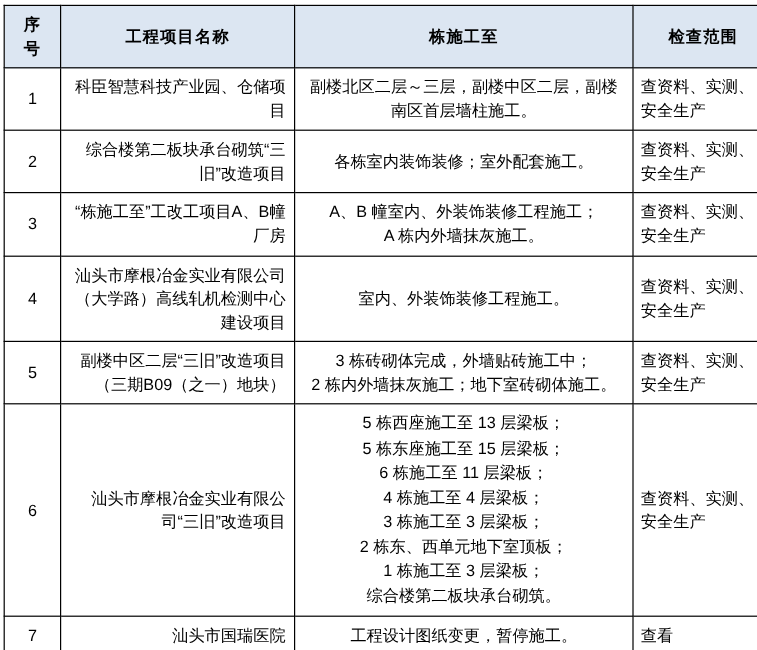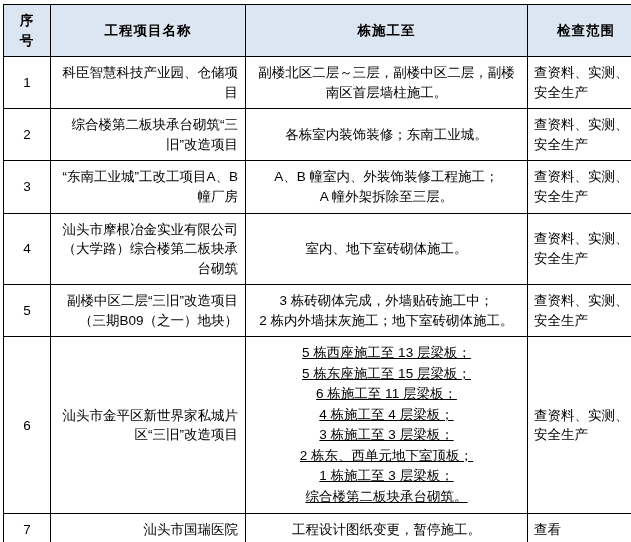--- a/index.html
+++ b/index.html
@@ -69,21 +69,20 @@
   }
   td.cell-scope {
     text-align: left;
     padding: 6px 6px;
   }
   .multiline {
     white-space: pre-line;
   }
   .row-tall .cell-progress {
     line-height: 1.52;
-    text-decoration: underline;
   }
 </style>
 </head>
 <body>
 
 <div class="table-wrap">
   <table class="progress-table">
     <thead>
       <tr>
         <th class="col-no multiline">序
@@ -96,46 +95,46 @@
     <tbody>
       <tr>
         <td class="cell-no">1</td>
         <td class="cell-name multiline">科臣智慧科技产业园、仓储项目</td>
         <td class="cell-progress multiline">副楼北区二层～三层，副楼中区二层，副楼南区首层墙柱施工。</td>
         <td class="cell-scope multiline">查资料、实测、安全生产</td>
       </tr>
       <tr>
         <td class="cell-no">2</td>
         <td class="cell-name multiline">综合楼第二板块承台砌筑“三旧”改造项目</td>
-        <td class="cell-progress multiline">各栋室内装饰装修；东南工业城。</td>
+        <td class="cell-progress multiline">各栋室内装饰装修；室外配套施工。</td>
         <td class="cell-scope multiline">查资料、实测、安全生产</td>
       </tr>
       <tr>
         <td class="cell-no">3</td>
-        <td class="cell-name multiline">“东南工业城”工改工项目A、B幢厂房</td>
+        <td class="cell-name multiline">“栋施工至”工改工项目A、B幢厂房</td>
         <td class="cell-progress multiline">A、B 幢室内、外装饰装修工程施工；
-A 幢外架拆除至三层。</td>
+A 栋内外墙抹灰施工。</td>
         <td class="cell-scope multiline">查资料、实测、安全生产</td>
       </tr>
       <tr>
         <td class="cell-no">4</td>
-        <td class="cell-name multiline">汕头市摩根冶金实业有限公司（大学路）综合楼第二板块承台砌筑</td>
-        <td class="cell-progress multiline">室内、地下室砖砌体施工。</td>
+        <td class="cell-name multiline">汕头市摩根冶金实业有限公司（大学路）高线轧机检测中心建设项目</td>
+        <td class="cell-progress multiline">室内、外装饰装修工程施工。</td>
         <td class="cell-scope multiline">查资料、实测、安全生产</td>
       </tr>
       <tr>
         <td class="cell-no">5</td>
         <td class="cell-name multiline">副楼中区二层“三旧”改造项目（三期B09（之一）地块）</td>
         <td class="cell-progress multiline">3 栋砖砌体完成，外墙贴砖施工中；
 2 栋内外墙抹灰施工；地下室砖砌体施工。</td>
         <td class="cell-scope multiline">查资料、实测、安全生产</td>
       </tr>
       <tr class="row-tall">
         <td class="cell-no">6</td>
-        <td class="cell-name multiline">汕头市金平区新世界家私城片区“三旧”改造项目</td>
+        <td class="cell-name multiline">汕头市摩根冶金实业有限公司“三旧”改造项目</td>
         <td class="cell-progress multiline">5 栋西座施工至 13 层梁板；
 5 栋东座施工至 15 层梁板；
 6 栋施工至 11 层梁板；
 4 栋施工至 4 层梁板；
 3 栋施工至 3 层梁板；
 2 栋东、西单元地下室顶板；
 1 栋施工至 3 层梁板；
 综合楼第二板块承台砌筑。</td>
         <td class="cell-scope multiline">查资料、实测、安全生产</td>
       </tr>

